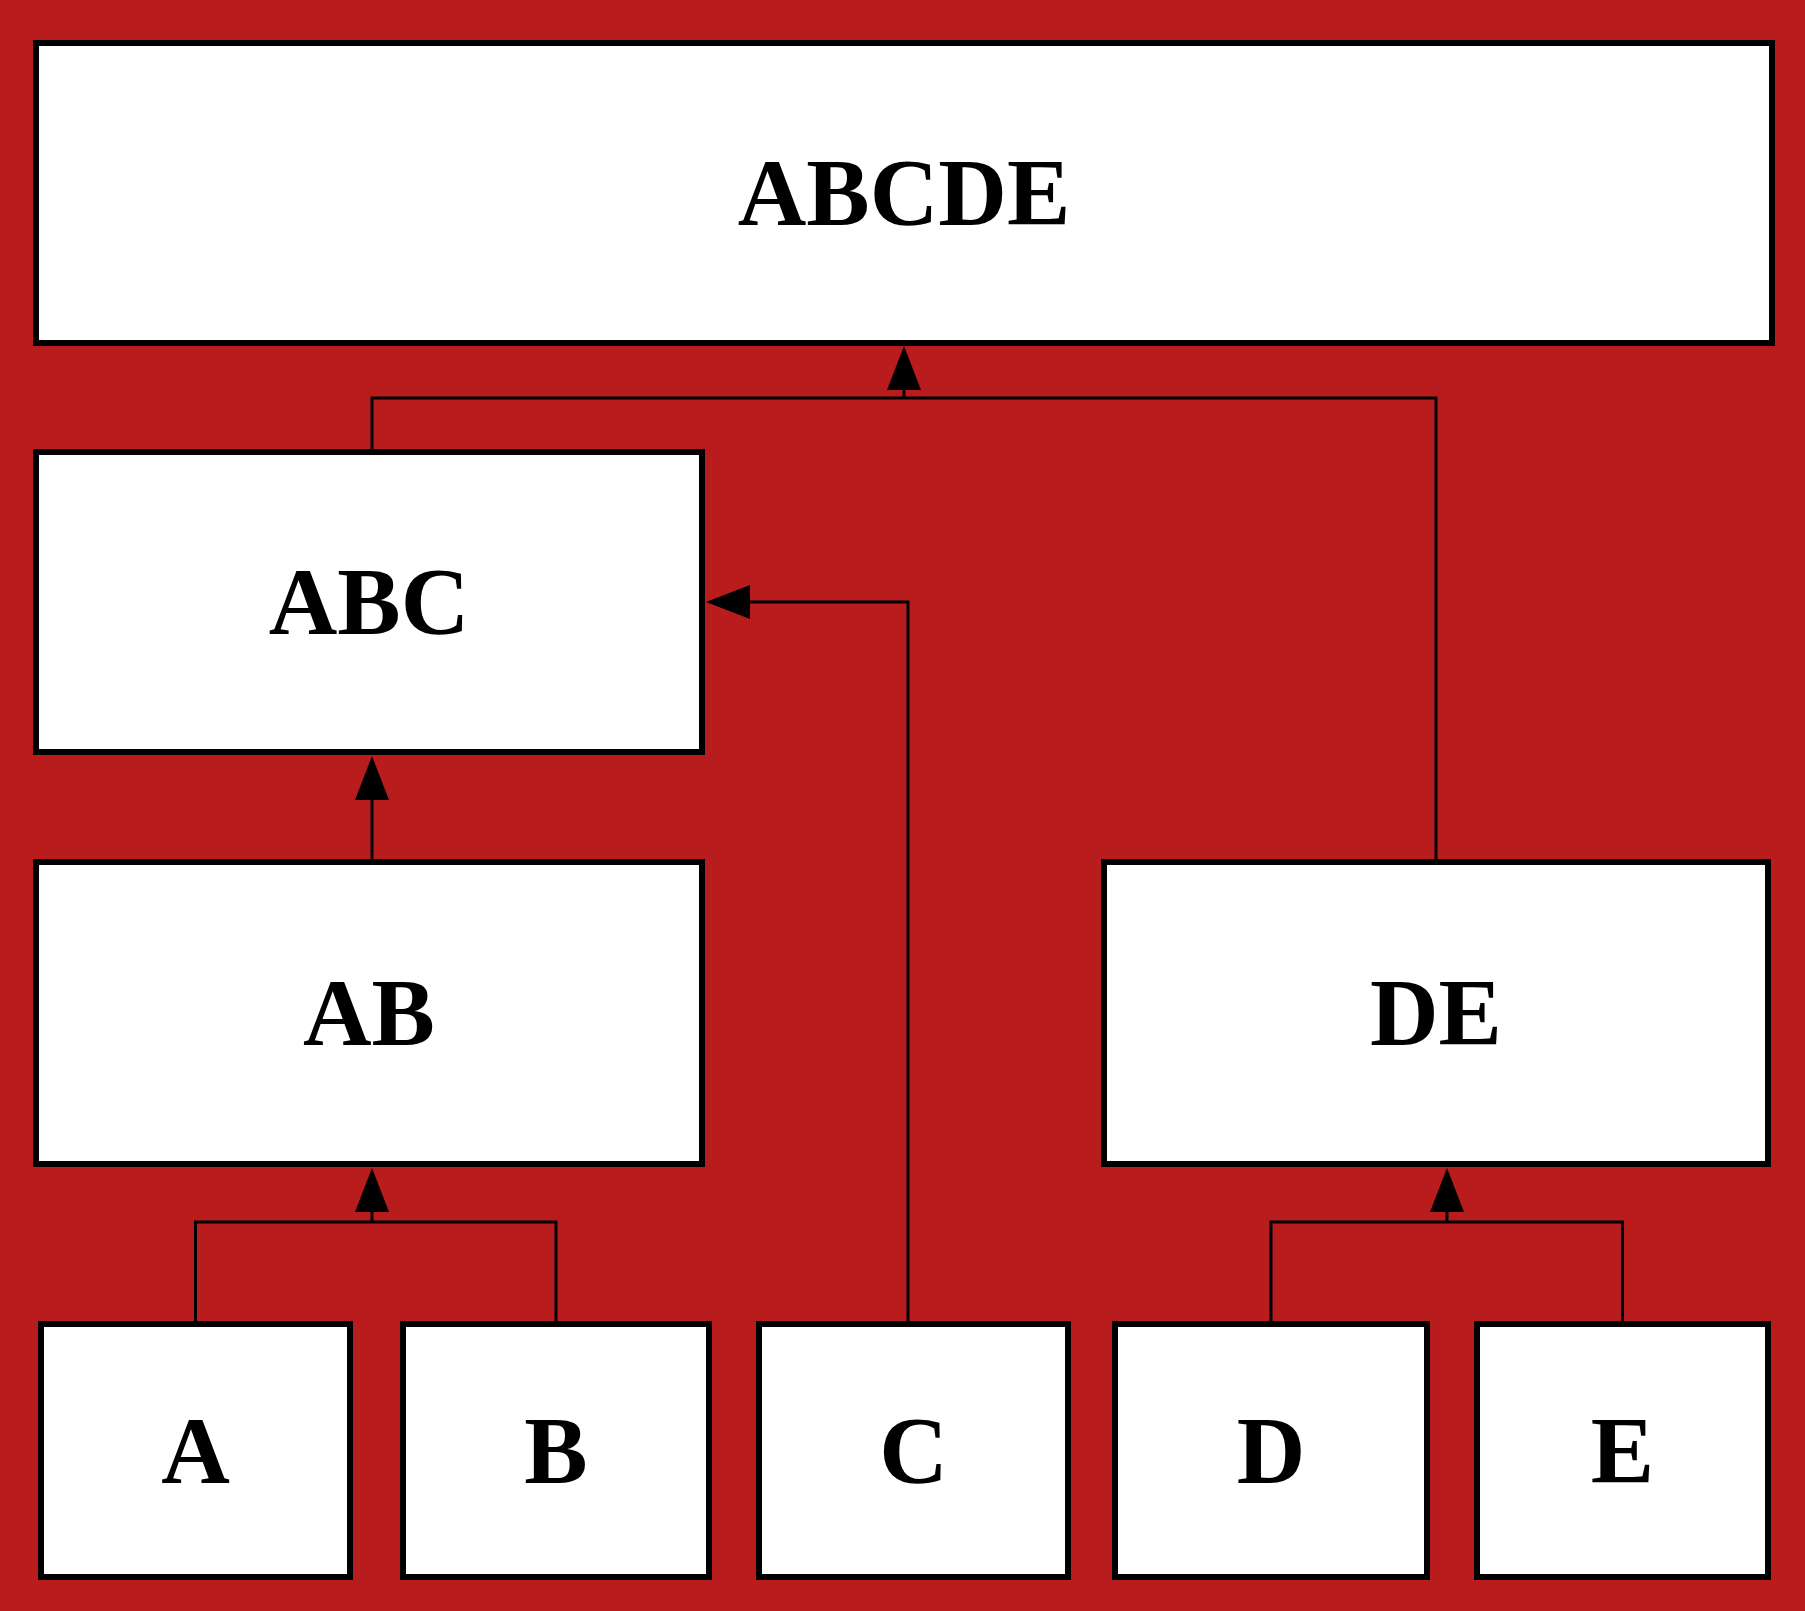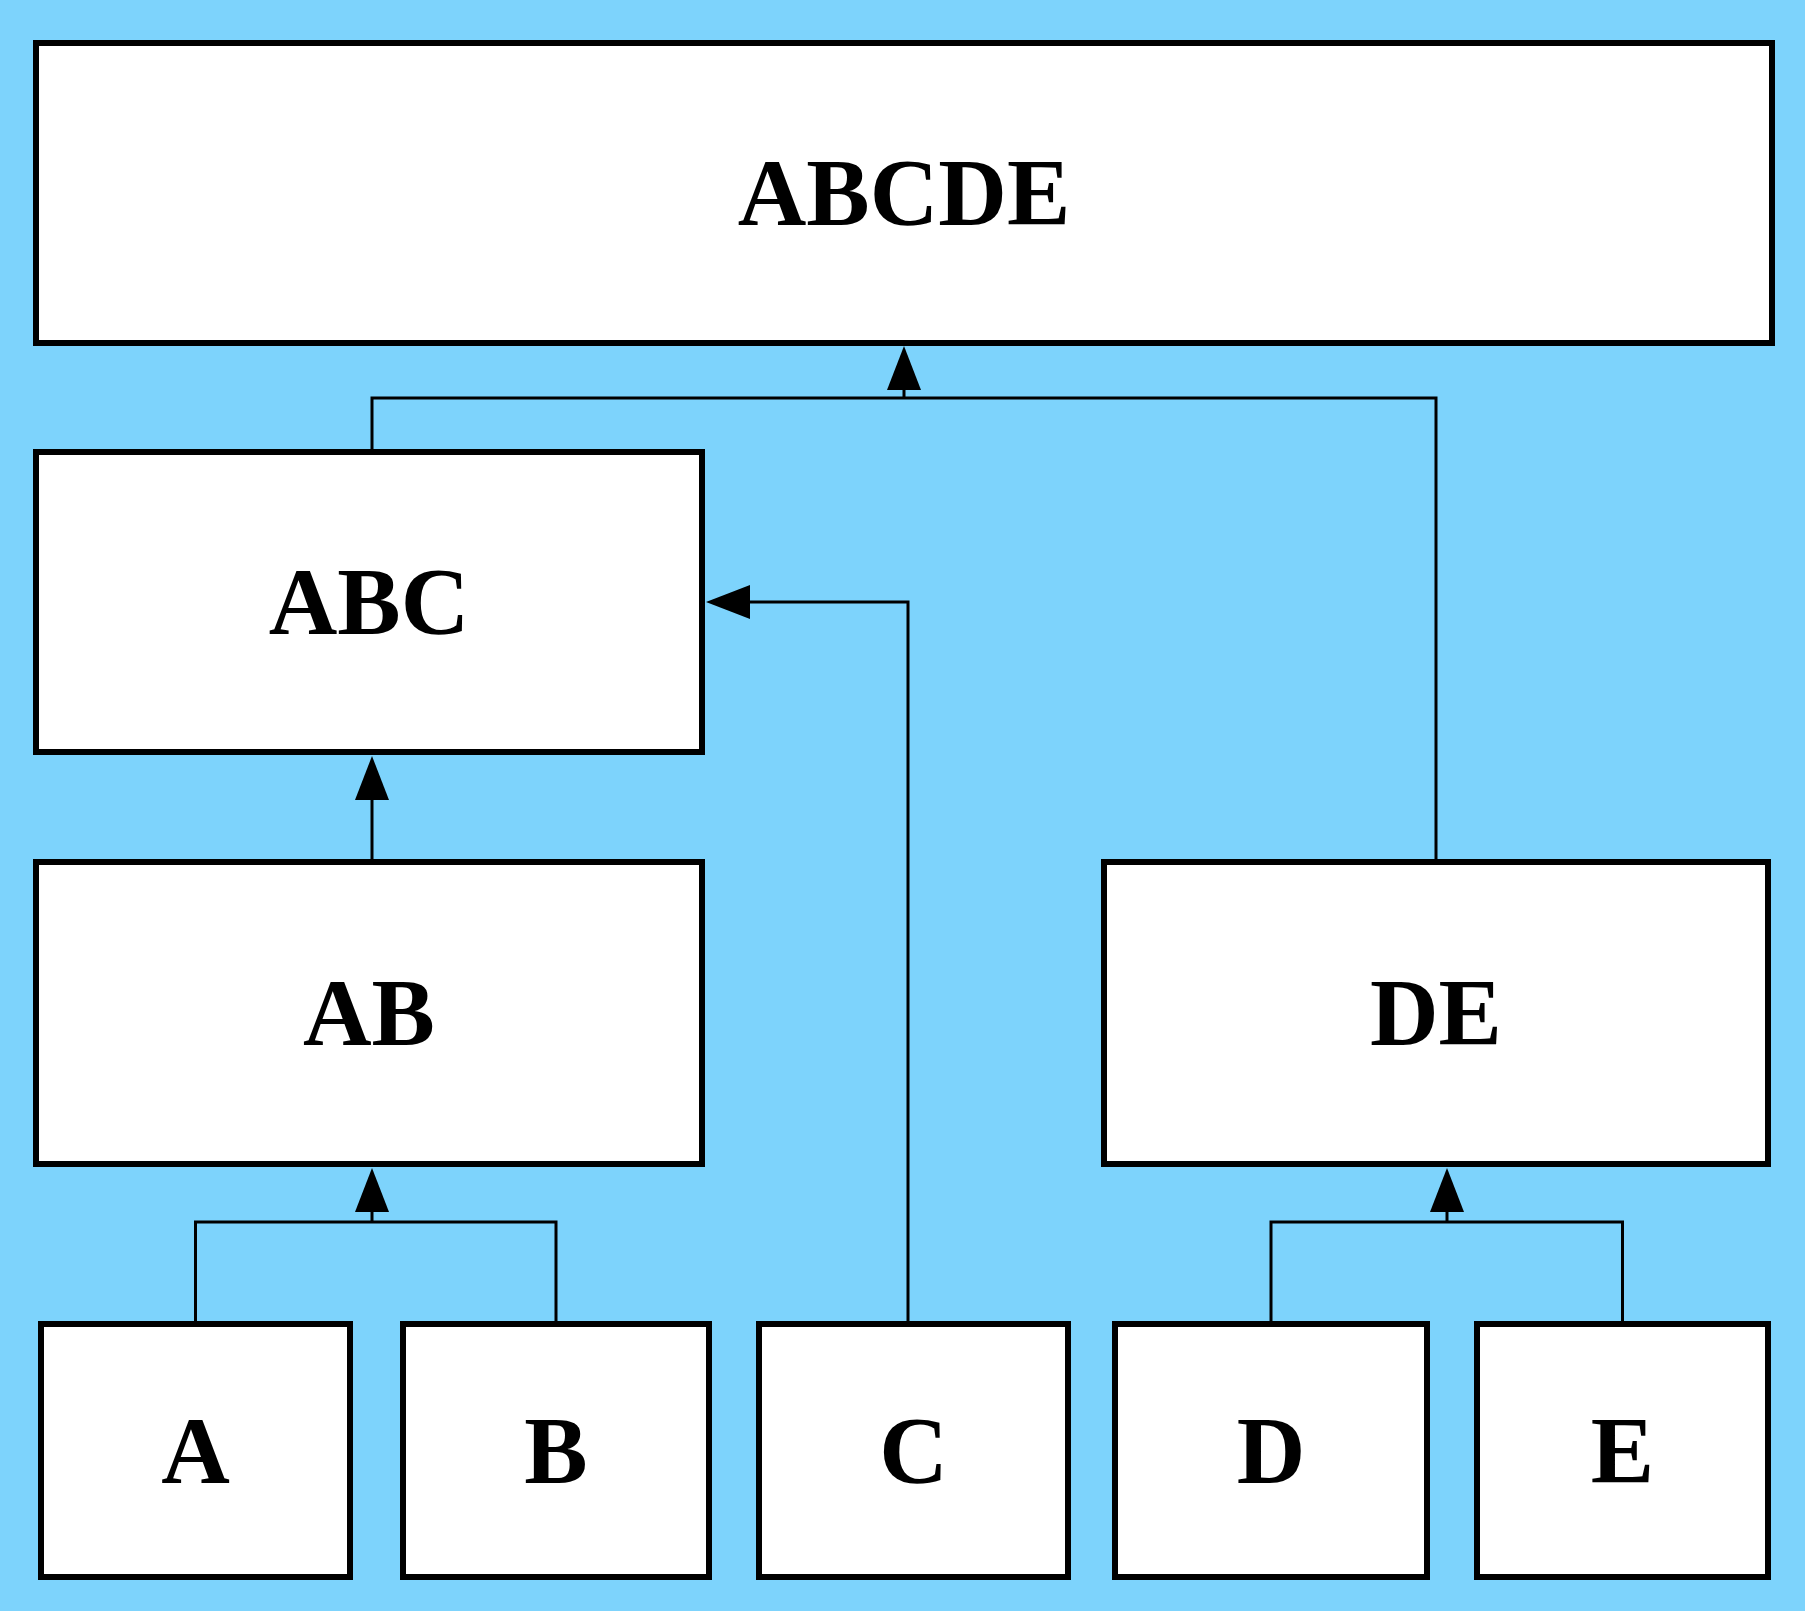--- a/index.html
+++ b/index.html
@@ -4,21 +4,21 @@
 <style>
   html, body {
     margin: 0;
     padding: 0;
     background: #ffffff;
   }
   .canvas {
     position: relative;
     width: 1805px;
     height: 1611px;
-    background: #7dd3fc;
+    background: #b91c1c;
     overflow: hidden;
   }
   svg { display: block; }
   .node-box {
     fill: #ffffff;
     stroke: #000000;
     stroke-width: 6;
   }
   .node-label {
     font-family: "Liberation Serif", "DejaVu Serif", serif;

